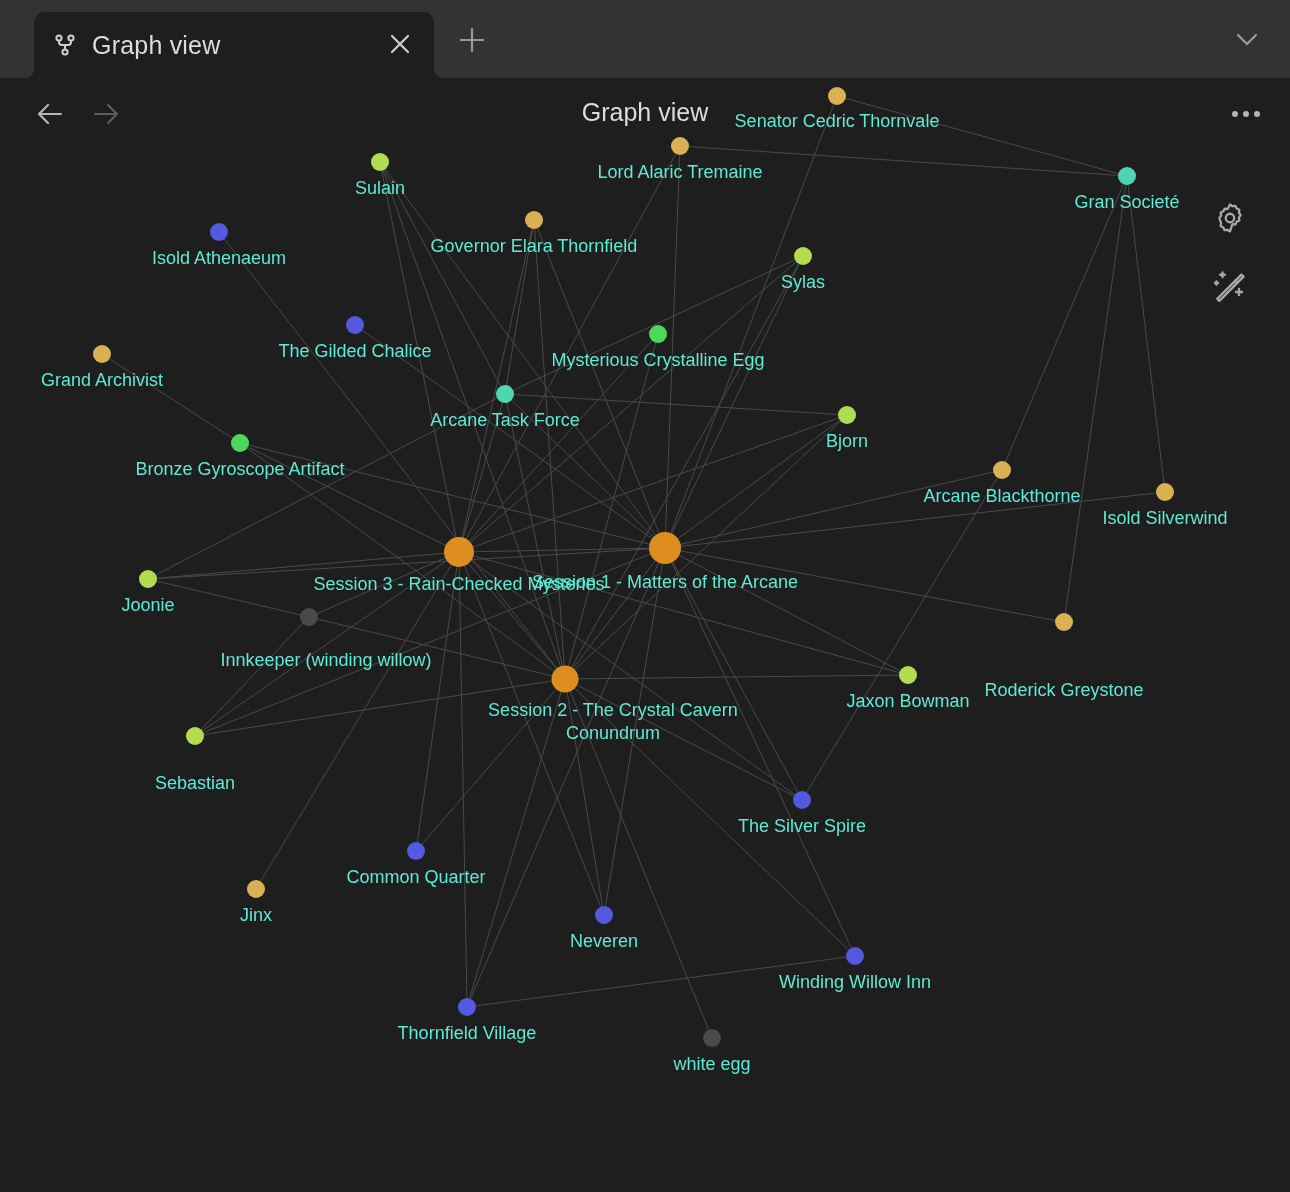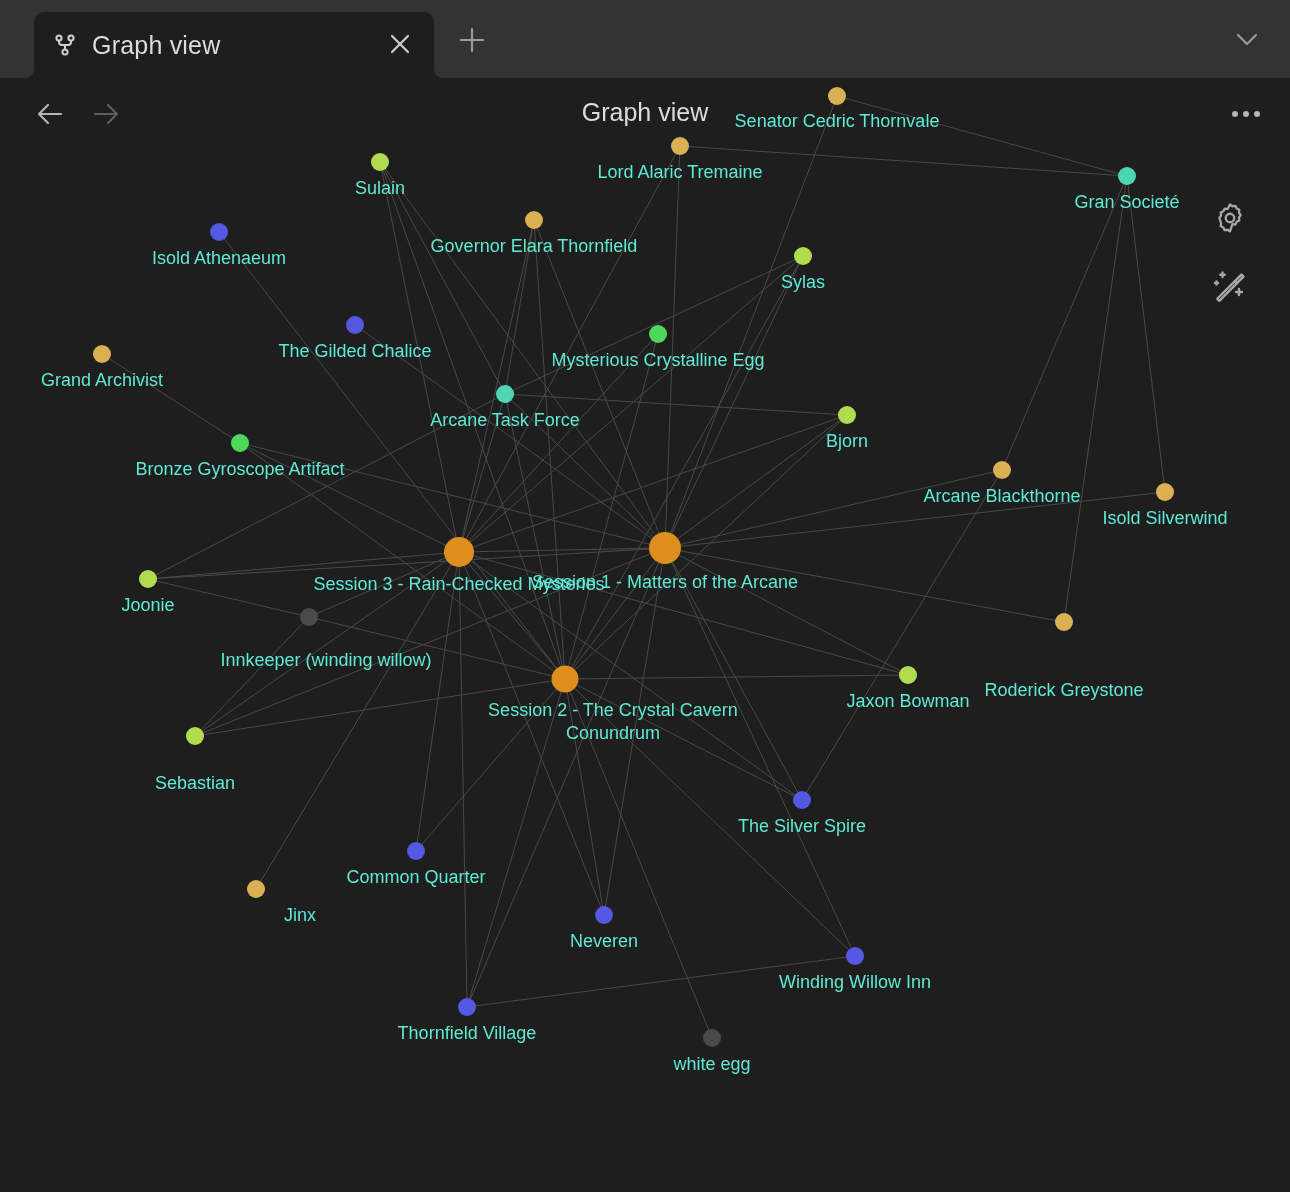--- a/index.html
+++ b/index.html
@@ -213,21 +213,21 @@
       <div class="node-label" style="left: 240px; top: 380px;">Bronze Gyroscope Artifact</div>
       <div class="node-label" style="left: 1002px; top: 407px;">Arcane Blackthorne</div>
       <div class="node-label" style="left: 1165px; top: 429px;">Isold Silverwind</div>
       <div class="node-label" style="left: 148px; top: 516px;">Joonie</div>
       <div class="node-label" style="left: 326px; top: 554px; margin-top: 17px;">Innkeeper (winding willow)</div>
       <div class="node-label" style="left: 1064px; top: 559px; margin-top: 42px;">Roderick Greystone</div>
       <div class="node-label" style="left: 908px; top: 612px;">Jaxon Bowman</div>
       <div class="node-label" style="left: 195px; top: 694px;">Sebastian</div>
       <div class="node-label" style="left: 802px; top: 737px;">The Silver Spire</div>
       <div class="node-label" style="left: 416px; top: 788px;">Common Quarter</div>
-      <div class="node-label" style="left: 256px; top: 826px; margin-left: 44px;">Jinx</div>
+      <div class="node-label" style="left: 256px; top: 826px;">Jinx</div>
       <div class="node-label" style="left: 604px; top: 852px;">Neveren</div>
       <div class="node-label" style="left: 855px; top: 893px;">Winding Willow Inn</div>
       <div class="node-label" style="left: 467px; top: 944px;">Thornfield Village</div>
       <div class="node-label" style="left: 712px; top: 975px;">white egg</div>
     </div>
 </div>
 
 <div class="graph-controls">
   <div class="ctrl">
     <svg width="34" height="34" viewBox="0 0 24 24" fill="none" stroke="#a8a8a8" stroke-width="1.6" stroke-linejoin="round">

